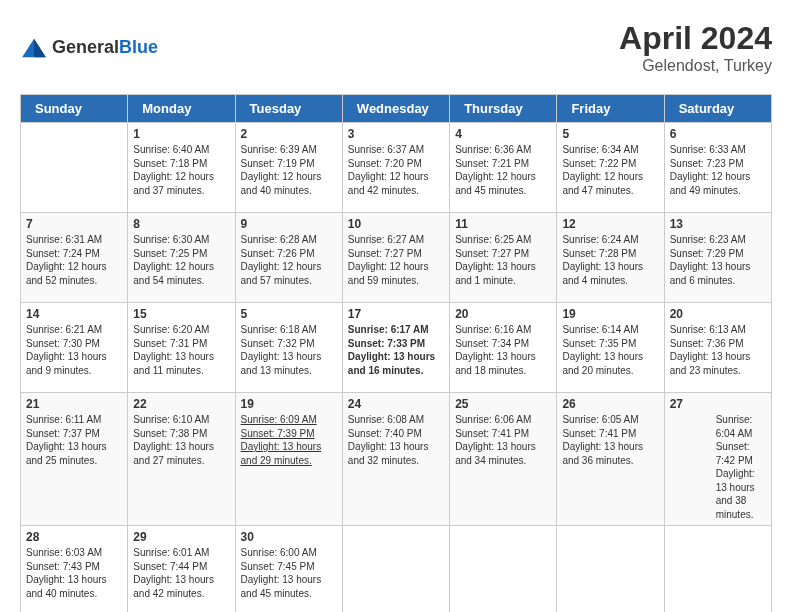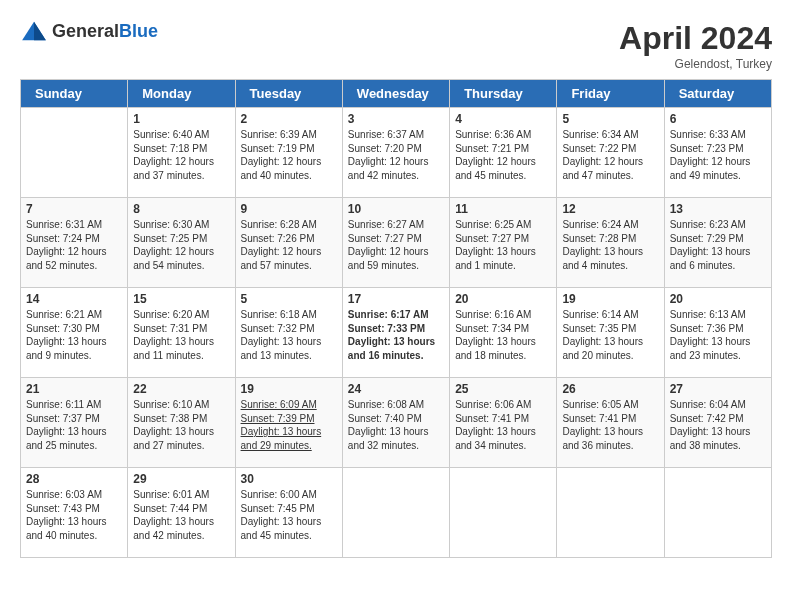--- a/index.html
+++ b/index.html
@@ -6,22 +6,22 @@
     body {
       font-family: Arial, sans-serif;
       background: #fff;
       width: 792px;
       min-height: 612px;
       padding: 20px;
     }
     .header-area {
       display: flex;
       justify-content: space-between;
-      align-items: flex-start;
-      margin-bottom: 8px;
+      align-items: center;
+      margin-bottom: 19px;
     }
     .logo {
       display: flex;
       align-items: center;
       gap: 4px;
     }
     .logo-text-general {
       font-size: 18px;
       font-weight: bold;
       color: #333;
@@ -38,21 +38,21 @@
     }
     .title-area {
       text-align: right;
     }
     .month-title {
       font-size: 32px;
       font-weight: bold;
       color: #333;
     }
     .location-title {
-      font-size: 12px;
+      font-size: 16px;
       color: #555;
     }
     table {
       width: 100%;
       border-collapse: collapse;
       table-layout: fixed;
     }
     thead tr th {
       background-color: #2a6db5;
       color: #fff;
@@ -306,21 +306,21 @@
         </td>
         <td>
           <span class="day-number">26</span>
           <div class="day-info" style="white-space: pre-line;">Sunrise: 6:05 AM
 Sunset: 7:41 PM
 Daylight: 13 hours
 and 36 minutes.</div>
         </td>
         <td>
           <span class="day-number">27</span>
-          <div class="day-info" style="white-space: pre-line;">Sunrise: 6:04 AM
+          <div class="day-info" style="white-space: pre-line; margin-left: 46px;">Sunrise: 6:04 AM
 Sunset: 7:42 PM
 Daylight: 13 hours
 and 38 minutes.</div>
         </td>
       </tr>
       <tr>
         <td>
           <span class="day-number">28</span>
           <div class="day-info" style="white-space: pre-line;">Sunrise: 6:03 AM
 Sunset: 7:43 PM

